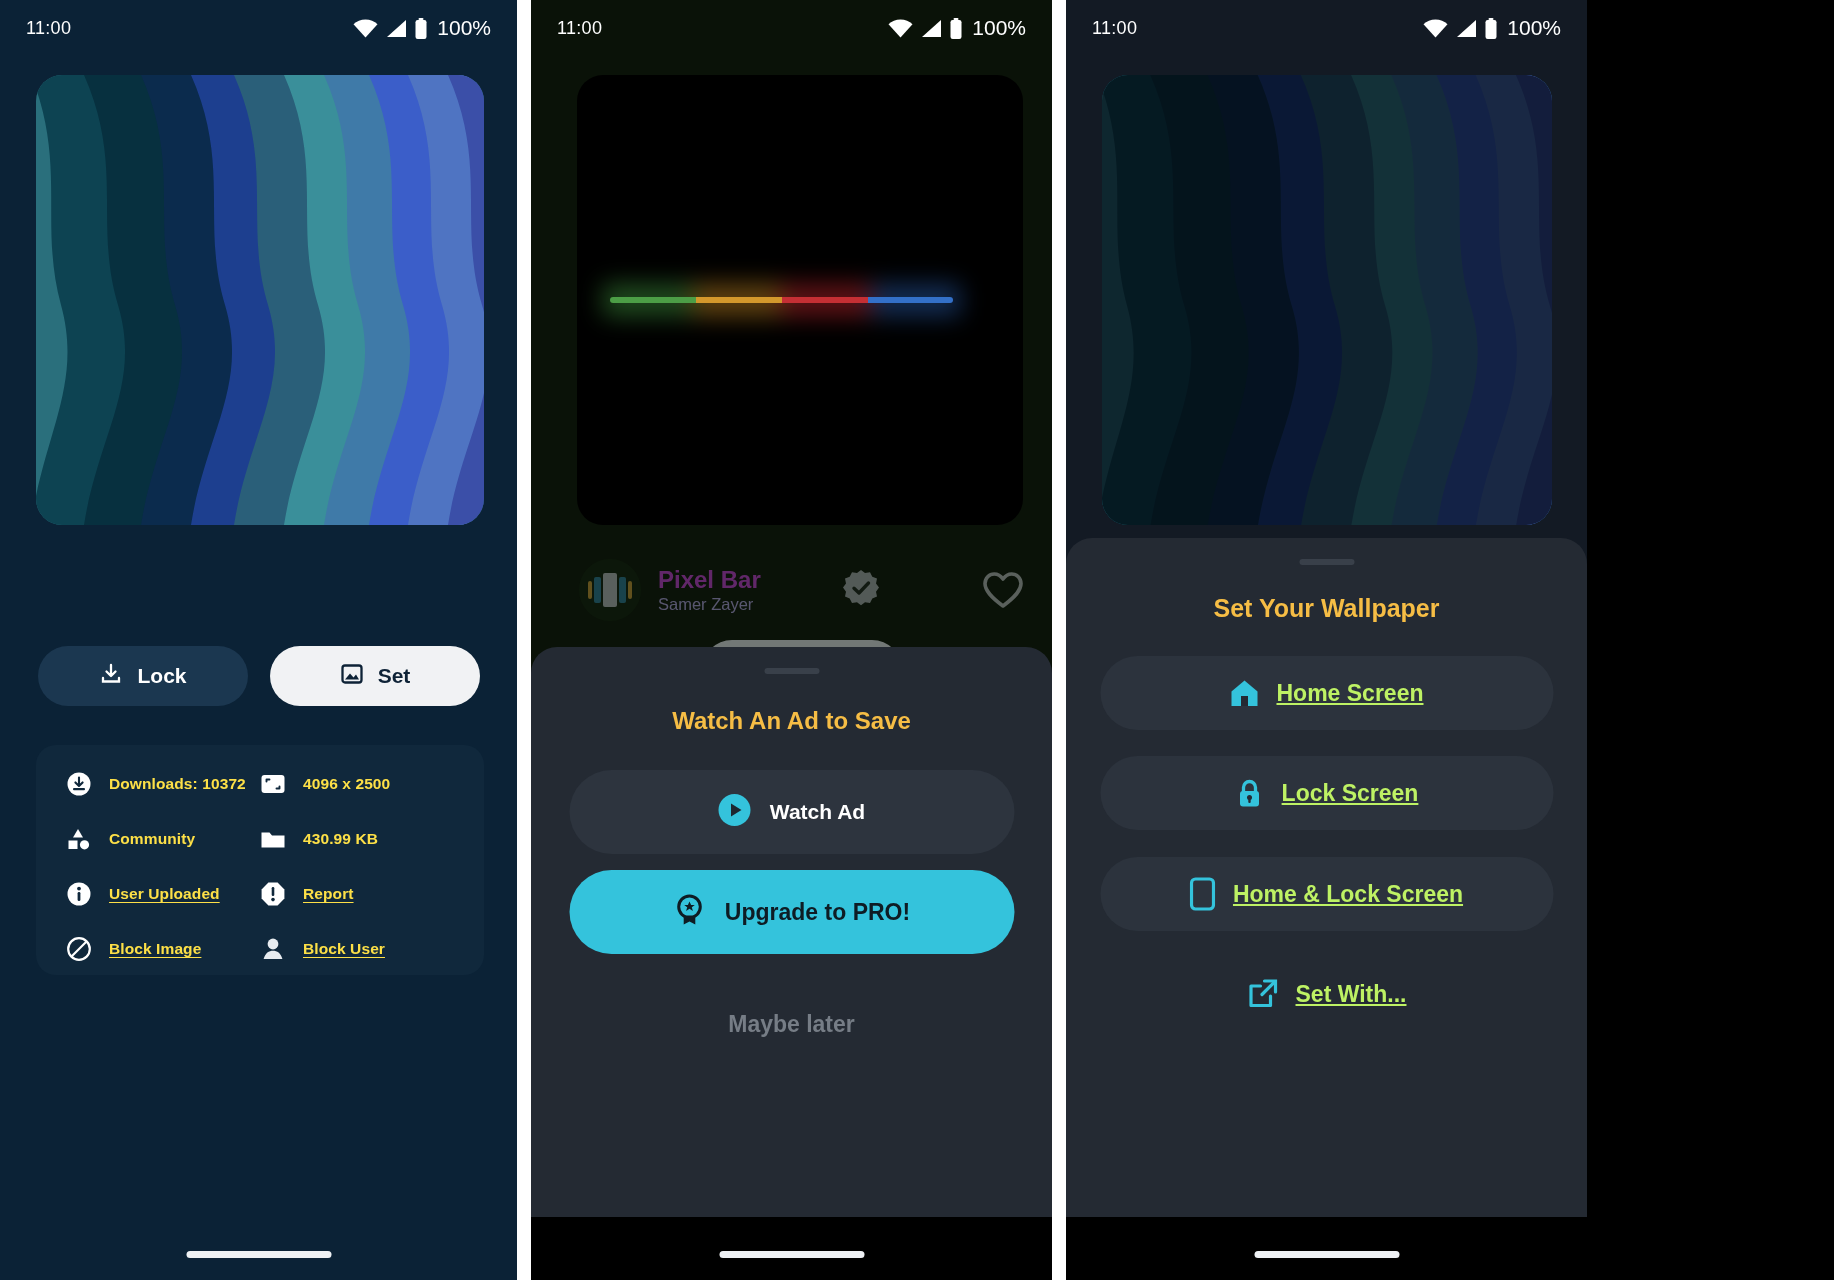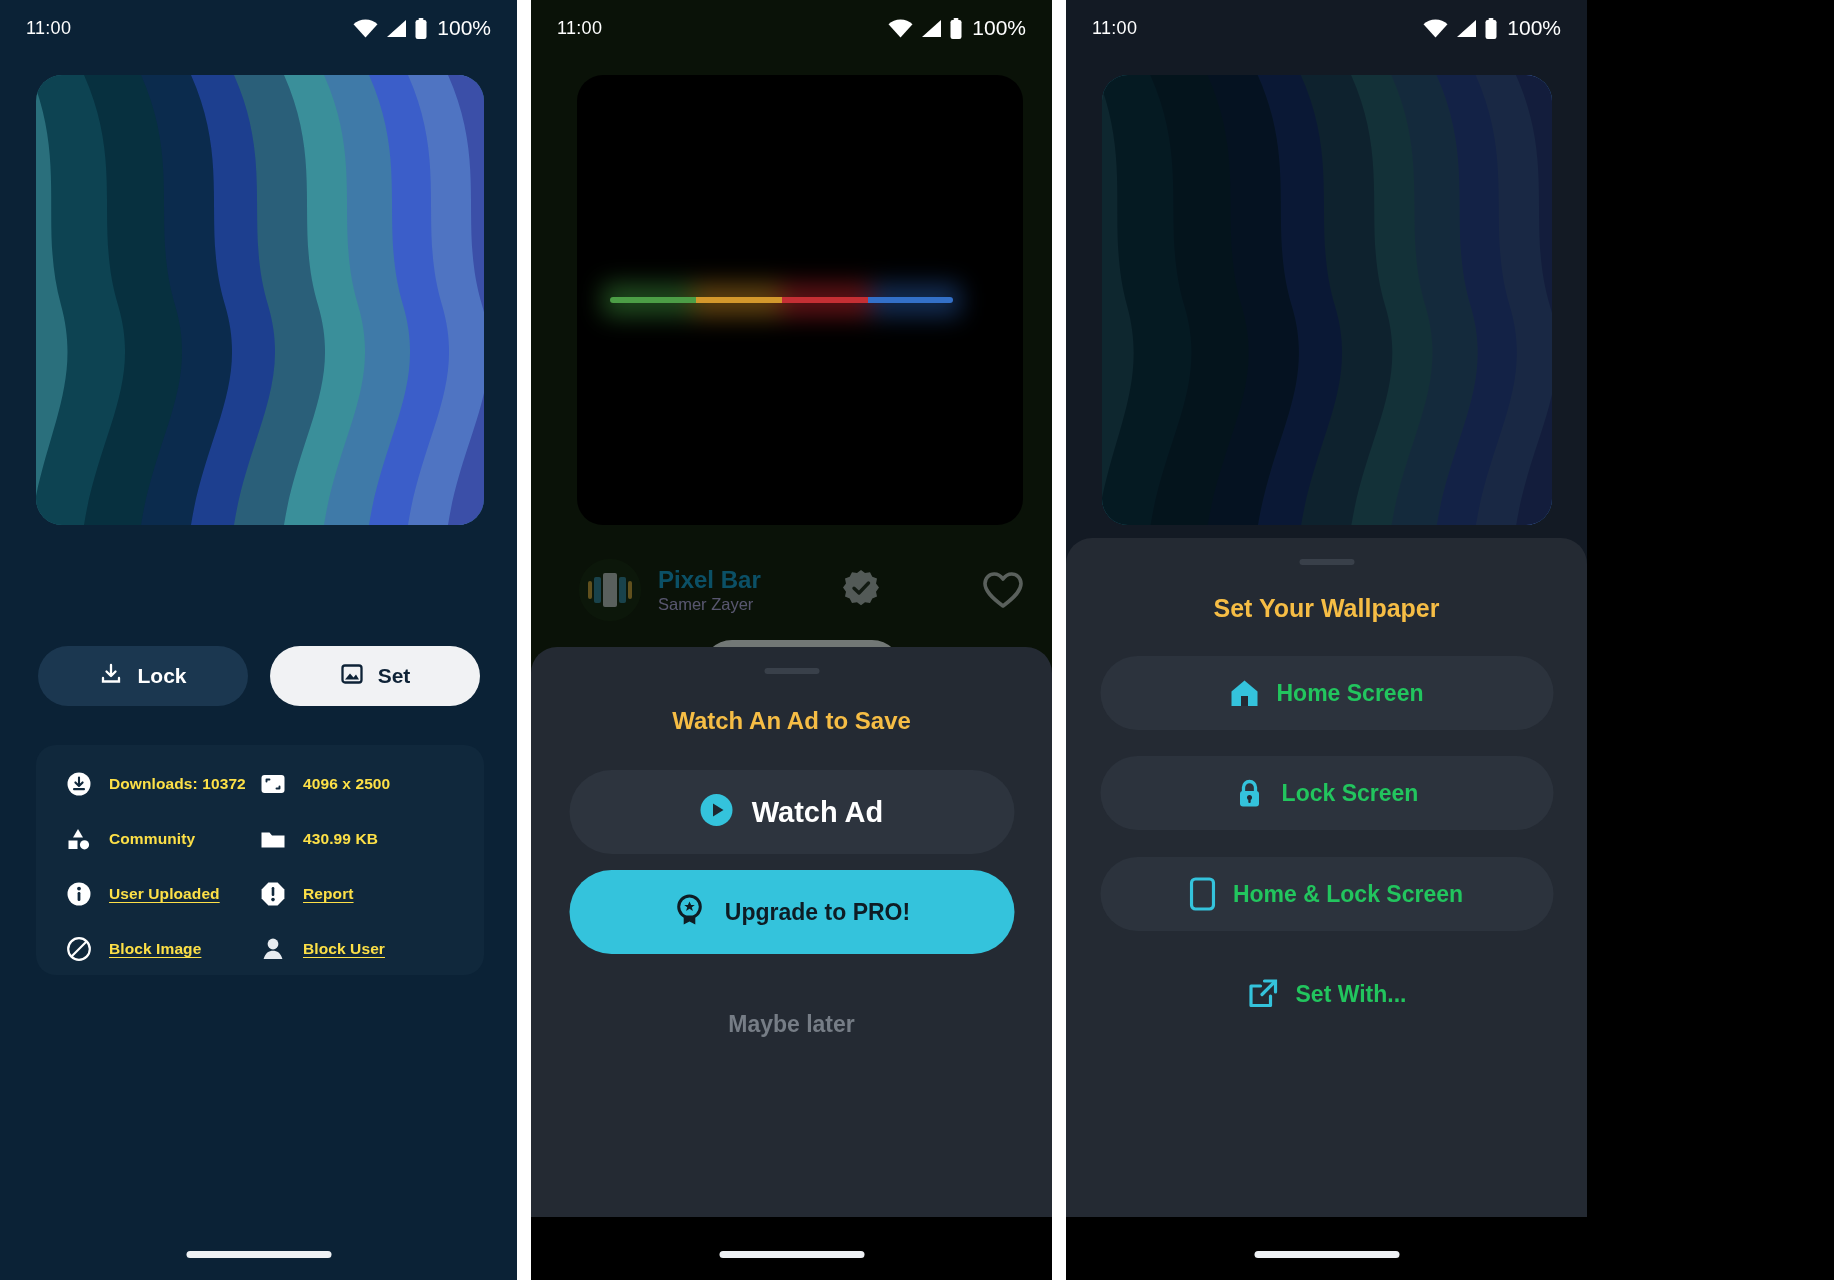--- a/index.html
+++ b/index.html
@@ -102,21 +102,21 @@
     position:absolute; left:48px; top:554px; width:445px; height:72px;
     display:flex; align-items:center; opacity:.42;
   }
   .avatar2{
     width:62px; height:62px; border-radius:50%; background:#10200d;
     display:flex; align-items:center; justify-content:center; flex:0 0 auto;
     overflow:hidden;
   }
   .av2-inner{ display:flex; align-items:center; gap:2px; }
   .av2-inner b{ display:block; border-radius:2px; }
-  .mtitle2{ color:#0ea5e9; font-size:24px; font-weight:bold; line-height:1.15; }
+  .mtitle2{ color:#d946ef; font-size:24px; font-weight:bold; line-height:1.15; }
   .msub2{ color:#c4b5fd; font-size:16.5px; margin-top:2px; }
   .verified{ margin-left:auto; margin-right:20px; }
   .ghostbtn{
     position:absolute; left:calc(50% + 10px); transform:translateX(-50%);
     top:640px; width:200px; height:60px; border-radius:30px; background:#c8ccd1; opacity:.55;
   }
   .sheet{
     position:absolute; left:0; right:0; bottom:63px; top:647px;
     background:#242a33; border-radius:26px 26px 0 0;
   }
@@ -128,21 +128,21 @@
     position:absolute; left:0; right:0; top:60px; text-align:center;
     color:#f6bd45; font-size:24px; font-weight:bold;
   }
   .sheet-btn{
     position:absolute; left:50%; transform:translateX(-50%);
     width:445px; height:84px; border-radius:42px;
     display:flex; align-items:center; justify-content:center; gap:18px;
     cursor:pointer; user-select:none;
   }
   .sb-watch{ top:123px; background:#2d343e; }
-  .sb-watch .lbl{ color:#fff; font-size:29px; font-weight:bold; }
+  .sb-watch .lbl{ color:#fff; font-size:21px; font-weight:bold; }
   .sb-pro{ top:223px; background:#34c3dc; }
   .sb-pro .lbl{ color:#0e1c24; font-size:23px; font-weight:bold; }
   .maybe{
     position:absolute; left:0; right:0; top:364px; text-align:center;
     color:#767d86; font-size:23px; font-weight:bold; cursor:pointer;
   }
 
   
   .wall3{
     position:absolute; left:36px; top:75px; width:450px; height:450px;
@@ -156,21 +156,21 @@
   .sheet3-title{
     position:absolute; left:0; right:0; top:56px; text-align:center;
     color:#f6bd45; font-size:25px; font-weight:bold;
   }
   .opt{
     position:absolute; left:50%; transform:translateX(-50%);
     width:453px; height:74px; border-radius:37px; background:#2c333d;
     display:flex; align-items:center; justify-content:center; gap:17px;
     cursor:pointer; user-select:none;
   }
-  .opt .lbl{ color:#22c55e; font-size:23px; font-weight:bold; }
+  .opt .lbl{ color:#bef264; font-size:23px; font-weight:bold;text-decoration:underline; }
   .opt.o1{ top:118px; }
   .opt.o2{ top:218px; }
   .opt.o3{ top:319px; }
   .opt.o4{ top:419px; background:transparent; }
   .opt svg{ display:block; }
 </style>
 </head>
 <body>
 
 <div class="screens">

